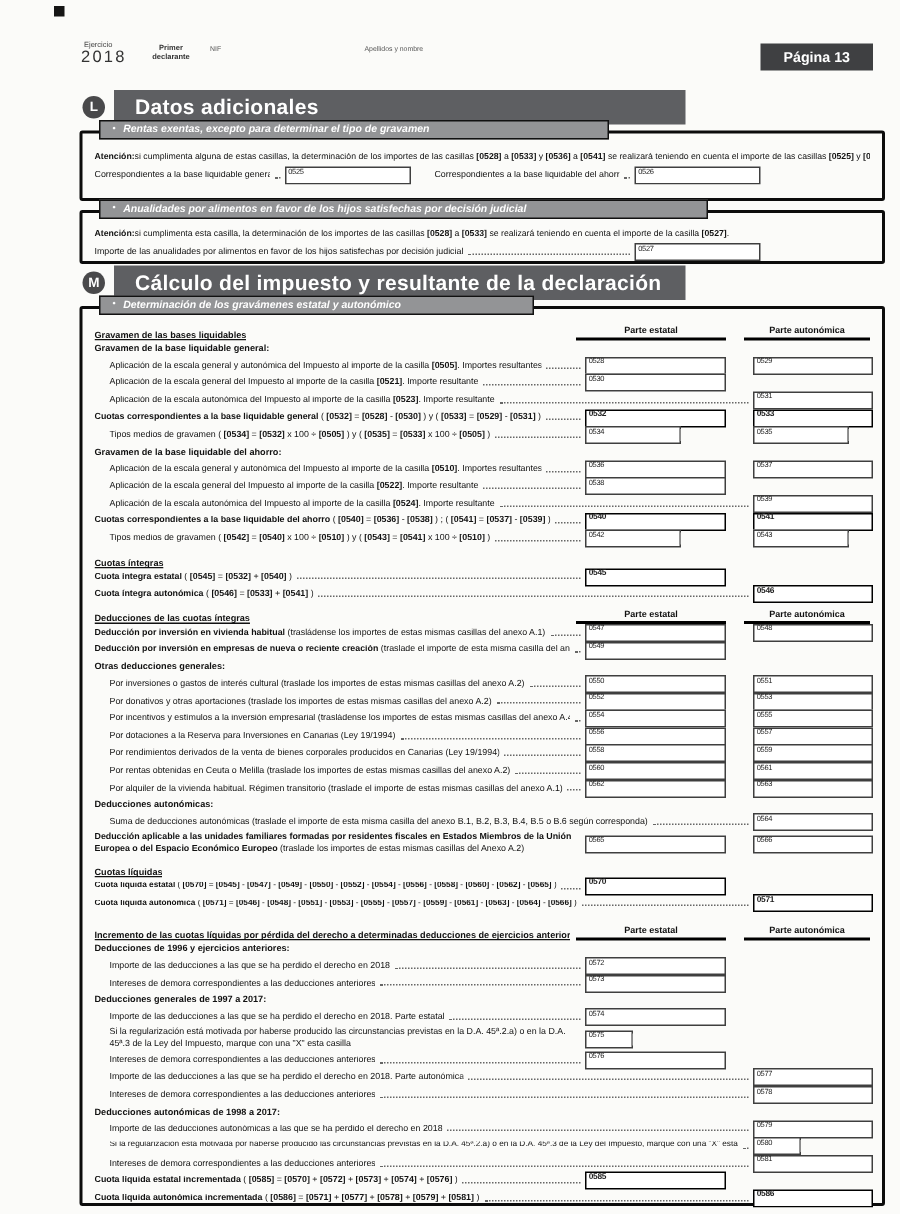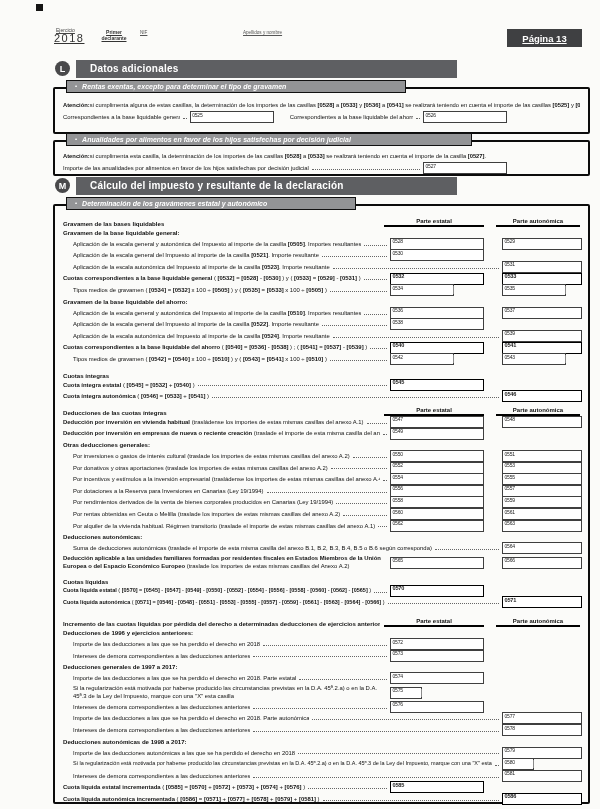--- a/index.html
+++ b/index.html
@@ -1,33 +1,33 @@
 <!DOCTYPE html>
 <html><head>
 <meta charset="utf-8">
 <style>
   html,body{margin:0;padding:0;}
   body{width:600px;height:809px;position:relative;overflow:hidden;
        background:#fbfbf9;color:#111;
        font-family:"Liberation Sans", sans-serif;}
-  .abs{position:absolute;text-decoration:underline;}
+  .abs{position:absolute;}
   
   #reg-mark{left:36px;top:4px;width:7px;height:7px;background:#151515;}
   .ej-lbl{left:56px;top:27px;font-size:5px;color:#444;}
   .ej-year{left:54px;top:32px;font-size:11px;letter-spacing:1.5px;color:#333;}
   .decl{left:94px;top:30px;width:40px;font-size:5px;font-weight:bold;text-align:center;line-height:1.15;color:#333;}
   .nif{left:140px;top:30px;font-size:4.6px;color:#555;}
   .apell{left:243px;top:30px;font-size:4.6px;color:#555;}
   .pagebadge{left:507px;top:29px;width:75px;height:18px;background:#3f4042;color:#fff;
              font-weight:bold;font-size:9.5px;display:flex;align-items:center;justify-content:center;}
   
   .secbar{position:absolute;left:55px;width:402px;display:flex;align-items:center;}
   .badge{width:15px;height:15px;border-radius:50%;background:#49494b;color:#fff;font-size:9px;
          font-weight:bold;display:flex;align-items:center;justify-content:center;flex:0 0 auto;}
-  .bar{margin-left:6px;background:#5e5f62;color:#fff;font-weight:bold;font-size:10px;
+  .bar{margin-left:6px;background:#5e5f62;color:#fff;font-weight:bold;font-size:14px;
        padding:3px 0 3.5px 14px;flex:1;letter-spacing:.2px;}
   
   .subbar{position:absolute;background:#939496;border:1.5px solid #111;color:#fff;z-index:4;
           font-weight:bold;font-style:italic;font-size:7px;padding:1.5px 8px 2px 8px;
           display:flex;align-items:center;gap:5px;white-space:nowrap;overflow:hidden;}
   .blt{font-style:normal;font-size:6px;}
   
   .blockbox{position:absolute;left:53px;width:533px;border:2px solid #0c0c0c;border-radius:2px;}
   .content{padding:0 8px;overflow:hidden;}
   

